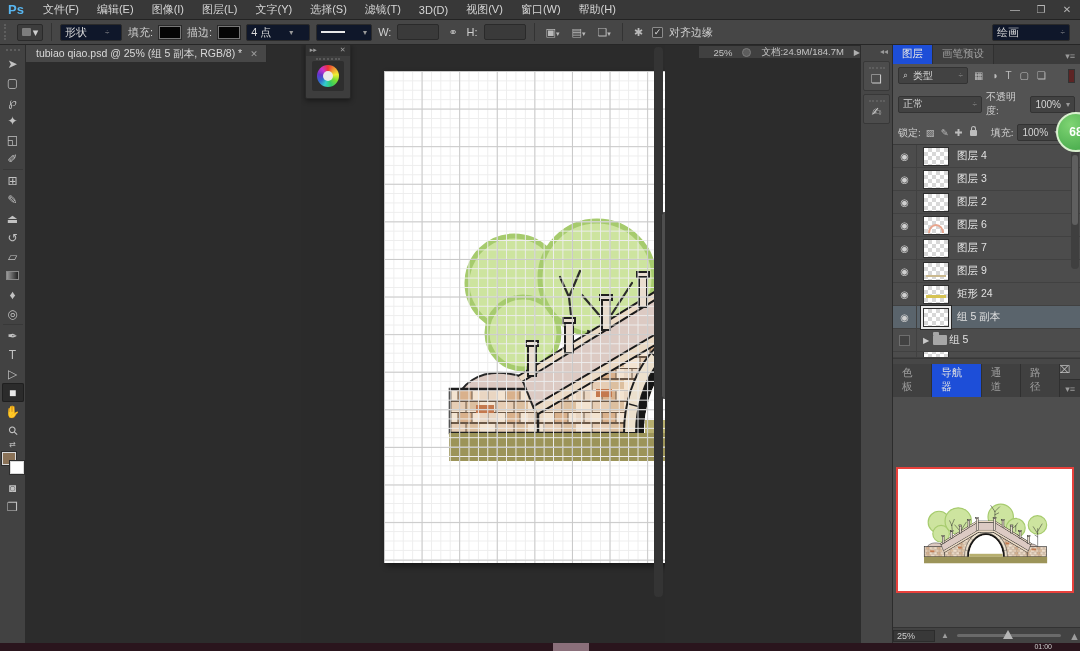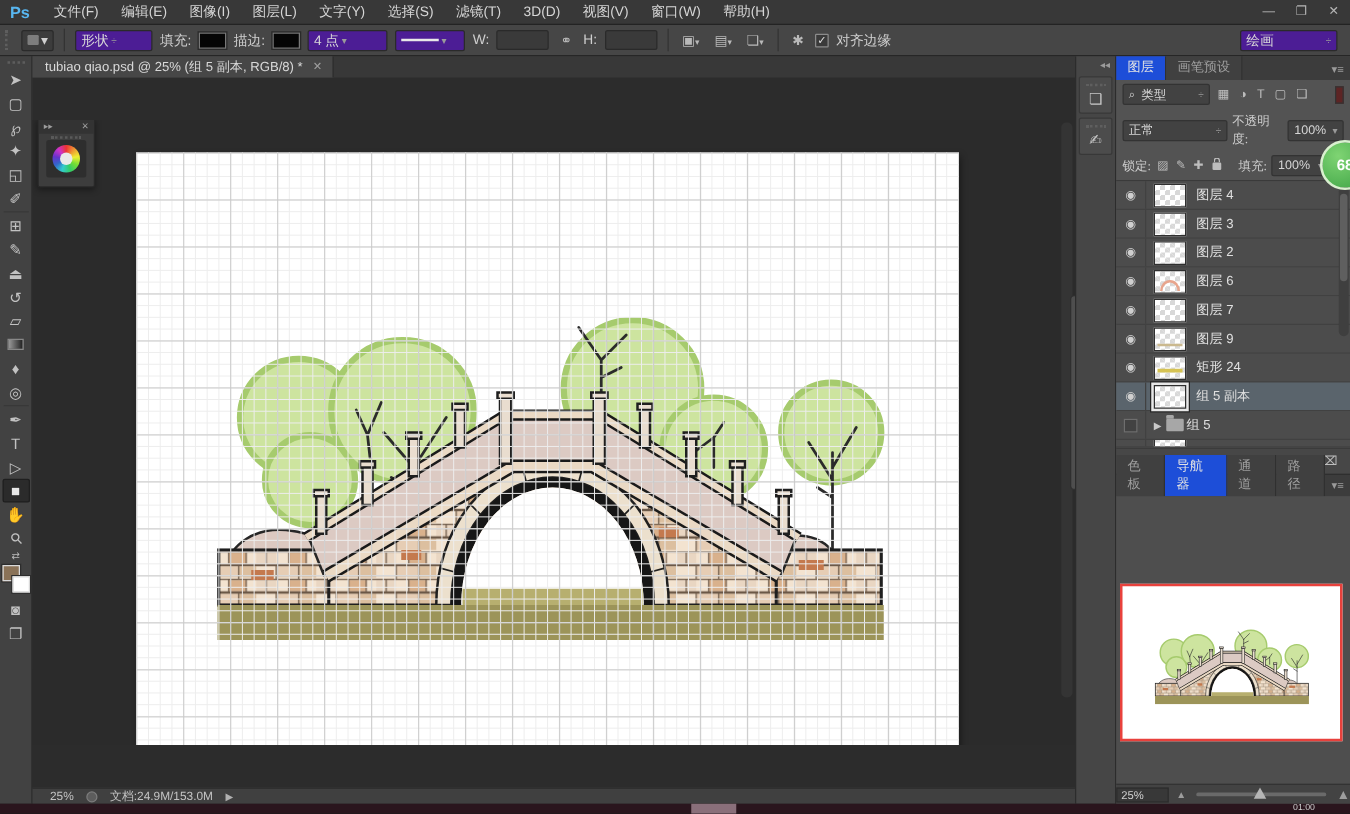--- a/index.html
+++ b/index.html
@@ -13,22 +13,22 @@
   .ps-logo { color:#58b6f0; font-weight:bold; font-size:13px; padding:0 10px 0 8px; }
   .menu-item { padding:0 9px; font-size:11px; color:#d6d6d6; cursor:default; }
   .win-controls { margin-left:auto; display:flex; align-items:center; height:100%; }
   .win-btn { width:26px; height:100%; display:flex; align-items:center; justify-content:center; color:#b5b5b5; font-size:10px; }
 
   
   .optionsbar { position:absolute; left:0; top:20px; width:1080px; height:25px; background:#464646;
     border-bottom:1px solid #262626; display:flex; align-items:center; gap:6px; padding-left:4px; }
   .grip { width:5px; height:16px; border-left:2px dotted #5e5e5e; margin-right:2px; }
   .opt-divider { width:1px; height:18px; background:#333; margin:0 2px; }
-  .opt-select { background:#4c1d95; border:1px solid #2a2a2a; border-radius:2px; height:17px;
-    display:flex; align-items:center; padding:4px 4px; gap:2px; color:#d8d8d8; }
+  .opt-select { background:#0f172a; border:1px solid #2a2a2a; border-radius:2px; height:17px;
+    display:flex; align-items:center; padding:4px 4px; gap:18px; color:#d8d8d8; }
   .opt-select .arrow { color:#9a9a9a; font-size:8px; }
   .opt-label { color:#cfcfcf; }
   .swatch { width:22px; height:13px; background:#050505; border:1px solid #777; box-shadow:0 0 0 1px #2a2a2a; }
   .opt-input { width:42px; height:16px; background:#3a3a3a; border:1px solid #2a2a2a; border-radius:2px; }
   .tool-preset { width:26px; height:17px; background:#3c3c3c; border:1px solid #2a2a2a; border-radius:2px;
     display:flex; align-items:center; justify-content:center; gap:2px; }
   .tp-box { width:9px; height:8px; background:#7d7d7d; border-radius:1px; }
   .opt-icon { color:#b9b9b9; font-size:11px; padding:0 3px; }
   .checkbox { width:11px; height:11px; background:#3a3a3a; border:1px solid #8b8b8b; border-radius:1px;
     display:flex; align-items:center; justify-content:center; color:#dcdcdc; font-size:9px; line-height:9px; }
@@ -43,21 +43,21 @@
   .tool { width:22px; height:19px; display:flex; align-items:center; justify-content:center; color:#c2c2c2; font-size:12px; border-radius:2px; }
   .tool.active { background:#2b2b2b; box-shadow:inset 0 0 0 1px #1f1f1f; color:#e8e8e8; }
   .tool-sep { width:20px; border-top:1px solid #383838; margin:1px 0; }
   .grad-chip { width:13px; height:9px; background:linear-gradient(90deg,#999,#222); border:1px solid #888; }
   .fgbg { position:relative; width:22px; height:22px; margin-top:2px; }
   .fg { position:absolute; left:0; top:0; width:14px; height:13px; background:#8a7257; border:1px solid #d9d9d9; box-shadow:0 0 0 1px #2d2d2d; }
   .bg { position:absolute; right:0; bottom:0; width:14px; height:13px; background:#fff; border:1px solid #d9d9d9; box-shadow:0 0 0 1px #2d2d2d; }
   .mini-swap { font-size:8px; color:#bbb; height:10px; }
 
   
-  .doc-area { flex:1; display:flex; flex-direction:column; background:#2c2c2c; min-width:0;gap:34px; }
+  .doc-area { flex:1; display:flex; flex-direction:row; background:#2c2c2c; min-width:0;gap:34px; }
   .tabbar { height:17px; background:#383838; display:flex; align-items:flex-end; }
   .doc-tab { height:17px; background:#474747; border-right:1px solid #2a2a2a; color:#d9d9d9; font-size:10.5px;
     display:flex; align-items:center; gap:8px; padding:0 8px 0 10px; }
   .doc-tab .close { color:#9f9f9f; font-size:9px; }
   .pasteboard { position:relative; flex:1; background:#2b2b2b; overflow:hidden; }
 
   .float-panel { position:absolute; left:4px; top:-2px; width:46px; height:56px; background:#3d3d3d;
     border:1px solid #282828; border-radius:2px; box-shadow:0 2px 5px rgba(0,0,0,.4); z-index:5; }
   .float-head { height:12px; background:#333; display:flex; align-items:center; justify-content:space-between; padding:0 4px; color:#9d9d9d; font-size:7px; }
   .float-grip { width:24px; border-top:2px dotted #5a5a5a; margin:2px auto 1px; }
@@ -378,21 +378,21 @@
           <div class="grid"></div>
         </div>
 
         <div class="vscroll">
             <span class="thumb"></span>
           </div>
       </div>
       <div class="statusbar">
         <span>25%</span>
         <span class="status-icon"></span>
-        <span>文档:24.9M/153.0M</span>
+        <span>文档:24.9M/184.7M</span>
         <span class="status-arrow">▶</span>
       </div>
     </div>
 
     <div class="mini-dock">
       <span class="collapse">◂◂</span>
       <div class="dock-btn"><span class="dgrip"></span>❏</div>
       <div class="dock-btn"><span class="dgrip"></span>✍</div>
     </div>
 

